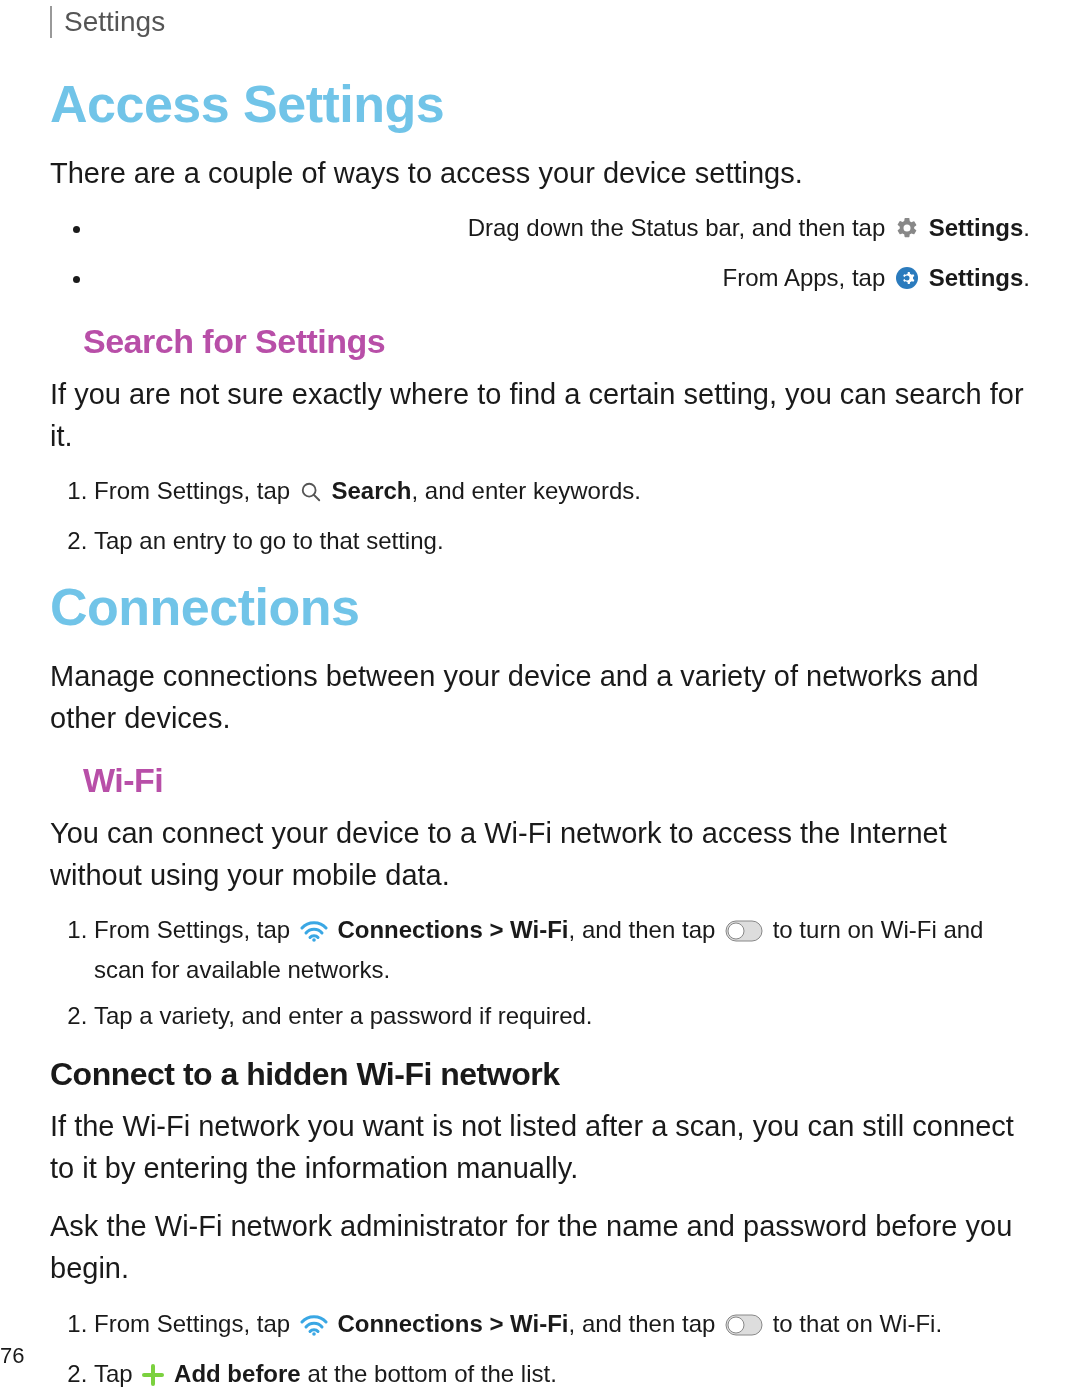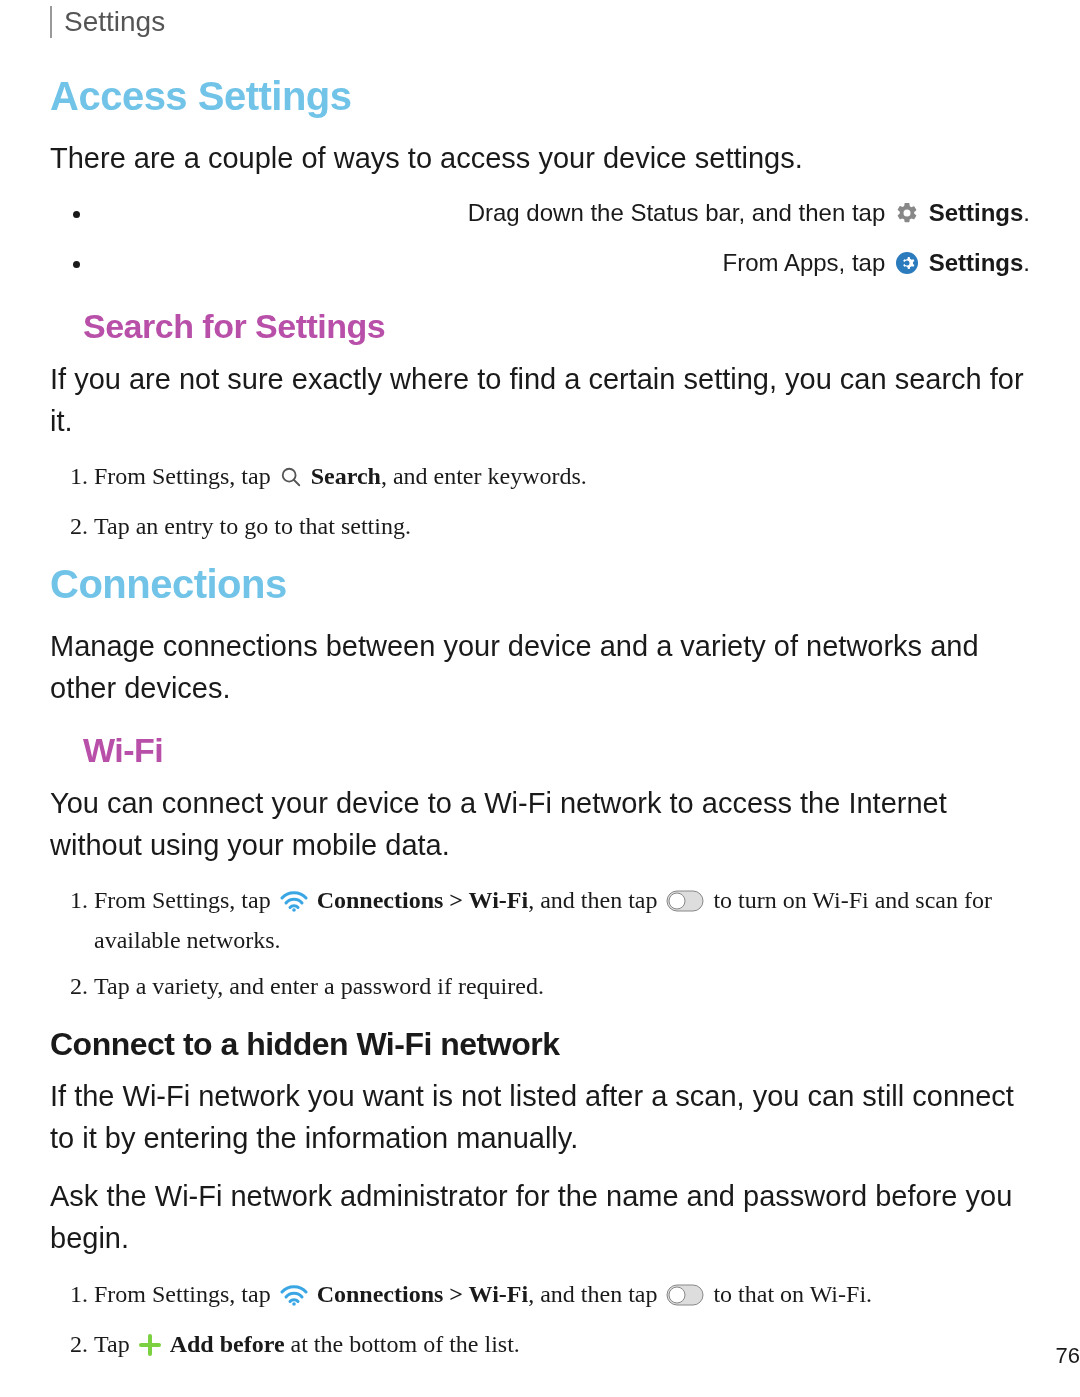--- a/index.html
+++ b/index.html
@@ -17,21 +17,21 @@
     padding-left: 12px;
     margin-bottom: 36px;
     margin-top: 6px;
   }
   .header-text {
     font-size: 28px;
     color: #555;
     font-weight: 400;
   }
   h1 {
-    font-size: 40px;
+    font-size: 52px;
     font-weight: 700;
     color: #71c4e8;
     margin-bottom: 18px;
     letter-spacing: -0.5px;
   }
   h2 {
     font-size: 34px;
     font-weight: 700;
     color: #b84fa8;
     margin-top: 22px;
@@ -57,33 +57,33 @@
     padding-left: 44px;
     margin-bottom: 18px;
   }
   li {
     font-size: 24px;
     line-height: 1.5;
     margin-bottom: 10px;
     color: #1a1a1a;
   }
   ul li { list-style: disc; text-align: right; }
-  ol li { list-style: decimal; font-family: Liberation Serif, serif; }
+  ol li { list-style: decimal; }
   .bold { font-weight: 700; }
   .icon {
     display: inline-block;
     vertical-align: -4px;
     margin: 0 3px;
   }
   .page-num {
     position: absolute;
     bottom: 28px;
     left: 0;
     right: 0;
-    text-align: right;
+    text-align: left;
     font-size: 22px;
     color: #1a1a1a;
   }
 </style>
 </head>
 <body>
 
 <div class="header-border">
   <div class="header-text">Settings</div>
 </div>

